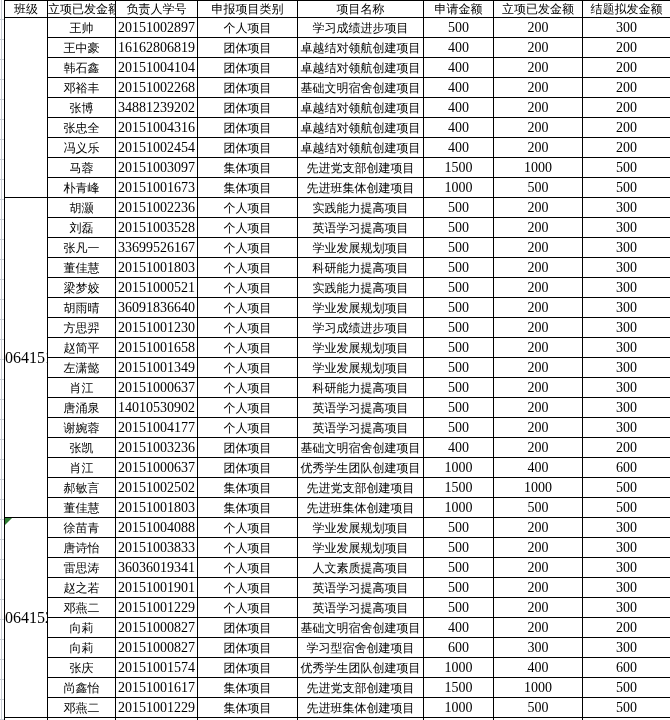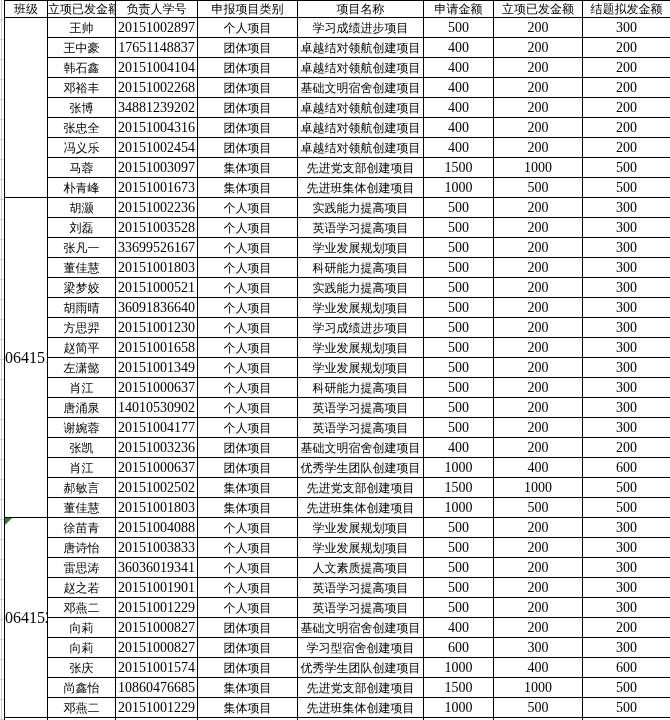--- a/index.html
+++ b/index.html
@@ -74,21 +74,21 @@
           <td class="zh">王帅</td>
           <td class="num">20151002897</td>
           <td class="zh">个人项目</td>
           <td class="zh">学习成绩进步项目</td>
           <td class="num">500</td>
           <td class="num">200</td>
           <td class="num">300</td>
         </tr>
         <tr>
           <td class="zh">王中豪</td>
-          <td class="num">17651148837</td>
+          <td class="num">16162806819</td>
           <td class="zh">团体项目</td>
           <td class="zh">卓越结对领航创建项目</td>
           <td class="num">400</td>
           <td class="num">200</td>
           <td class="num">200</td>
         </tr>
         <tr>
           <td class="zh">韩石鑫</td>
           <td class="num">20151004104</td>
           <td class="zh">团体项目</td>
@@ -364,21 +364,21 @@
           <td class="zh">张庆</td>
           <td class="num">20151001574</td>
           <td class="zh">团体项目</td>
           <td class="zh">优秀学生团队创建项目</td>
           <td class="num">1000</td>
           <td class="num">400</td>
           <td class="num">600</td>
         </tr>
         <tr>
           <td class="zh">尚鑫怡</td>
-          <td class="num">10860476685</td>
+          <td class="num">20151001617</td>
           <td class="zh">集体项目</td>
           <td class="zh">先进党支部创建项目</td>
           <td class="num">1500</td>
           <td class="num">1000</td>
           <td class="num">500</td>
         </tr>
         <tr>
           <td class="zh">邓燕二</td>
           <td class="num">20151001229</td>
           <td class="zh">集体项目</td>

